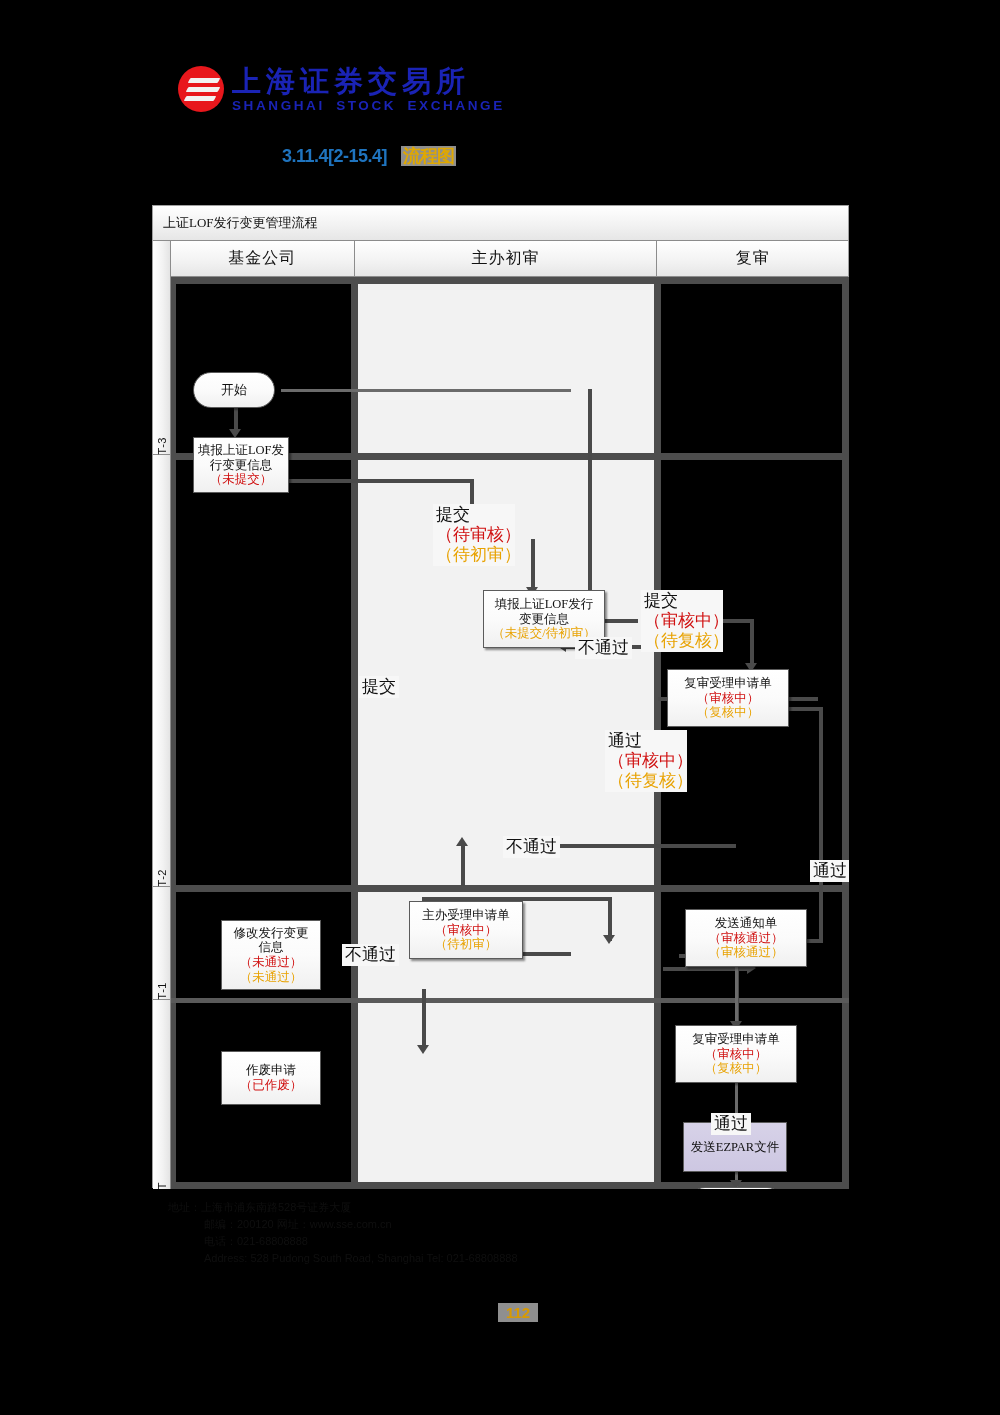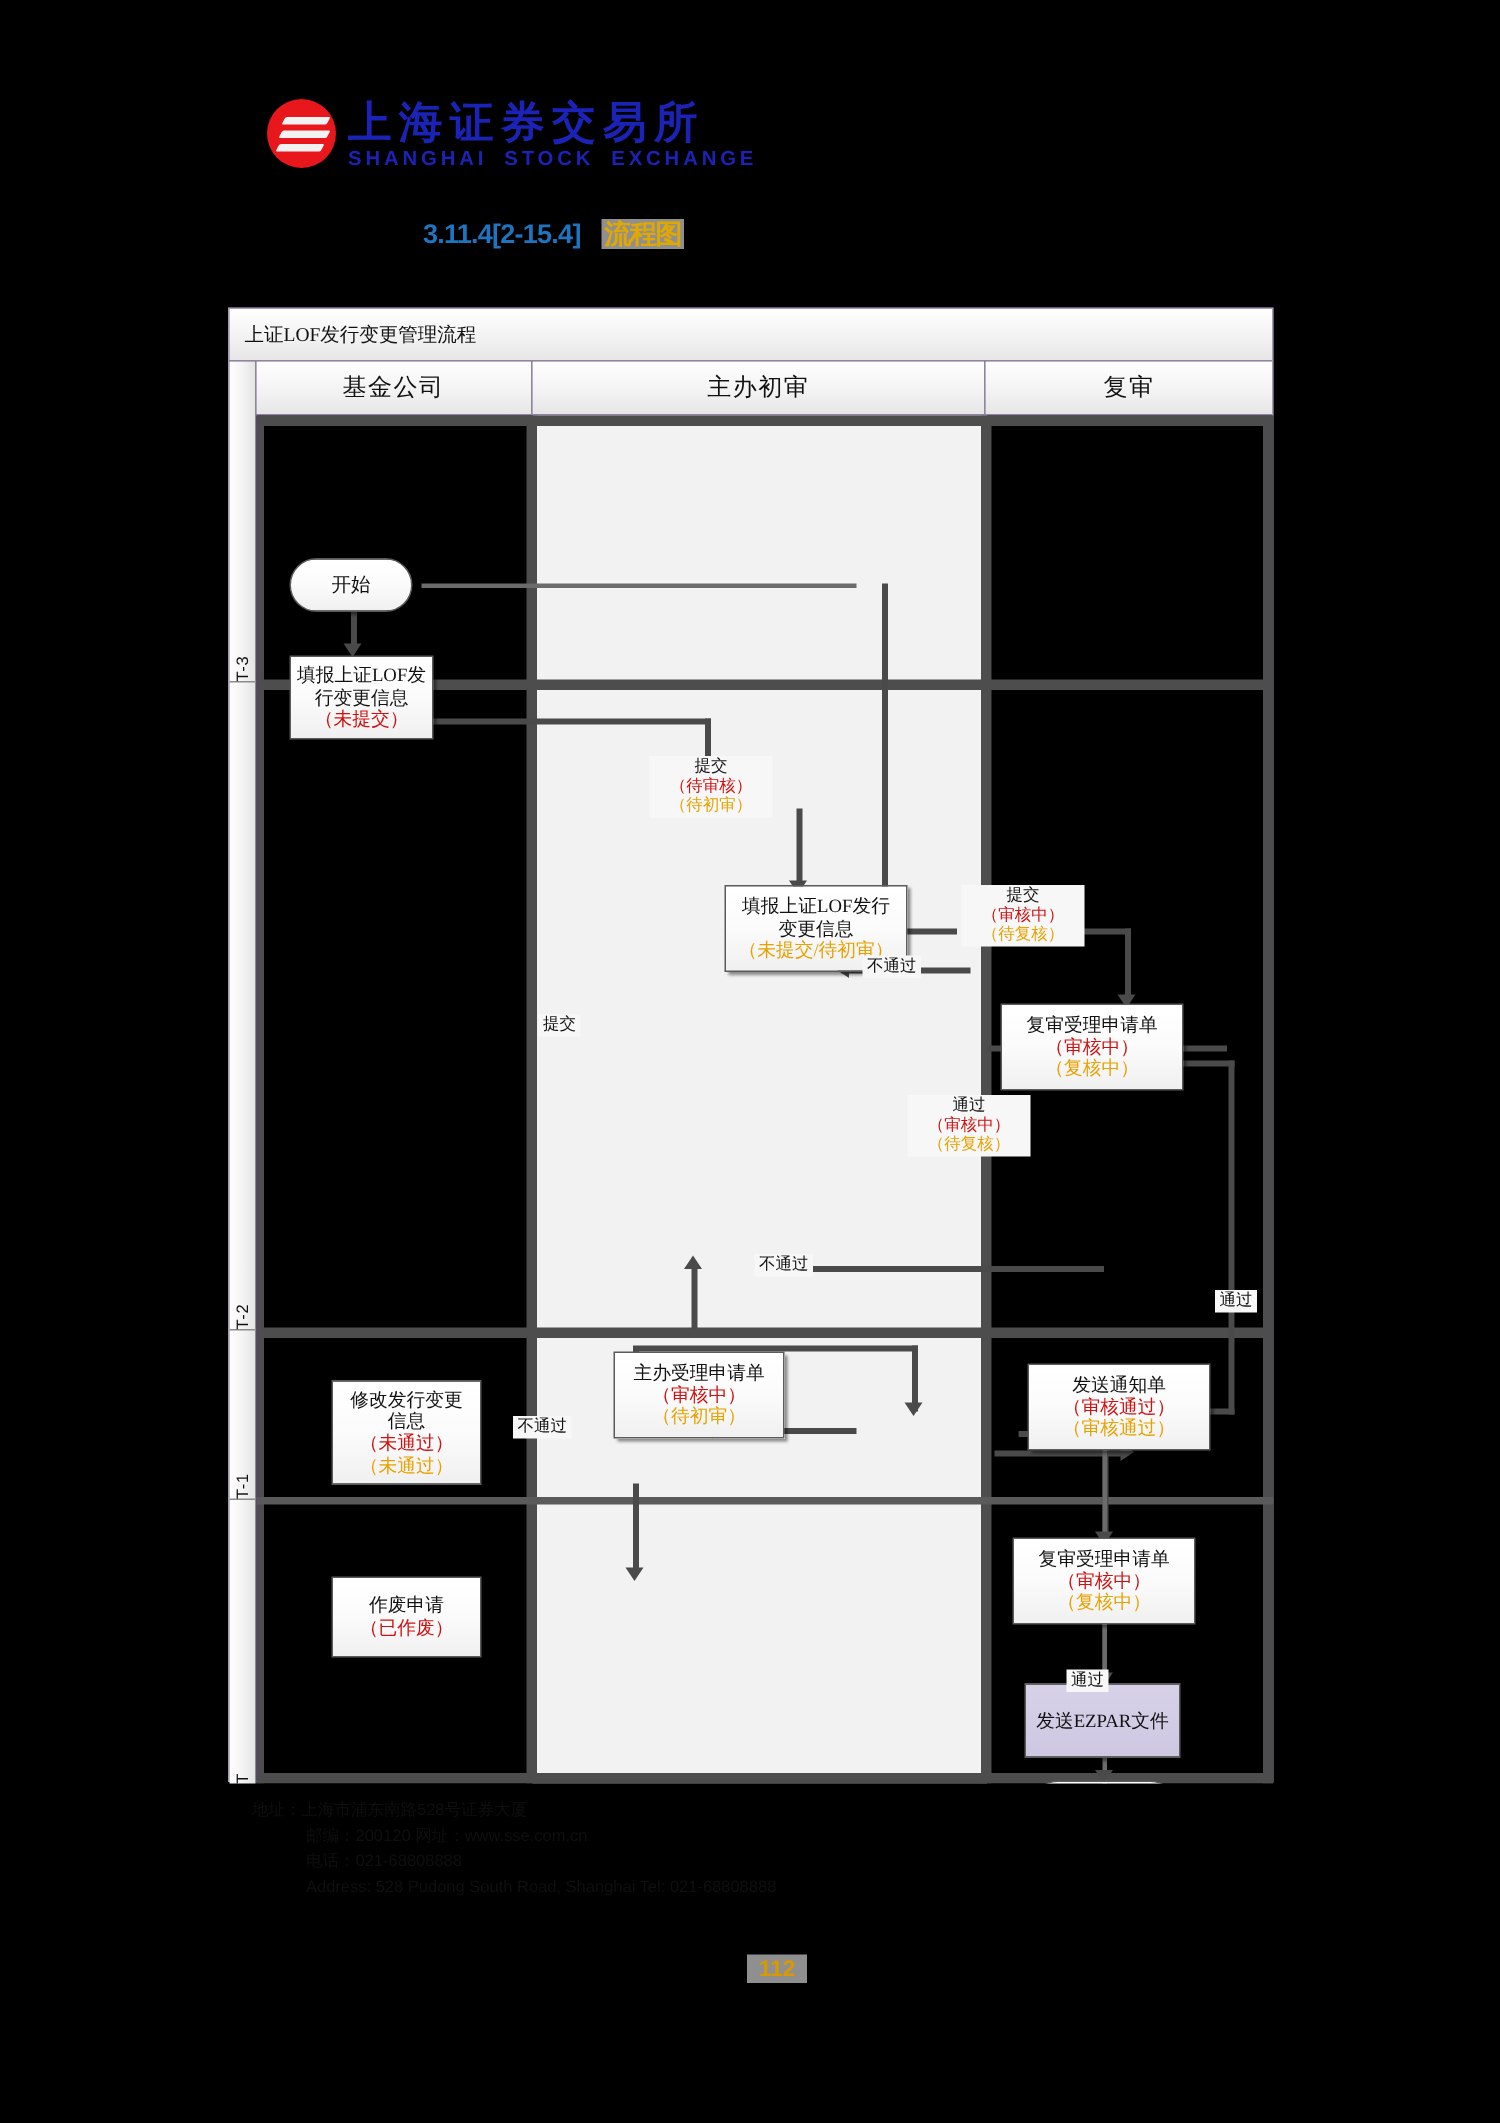--- a/index.html
+++ b/index.html
@@ -90,21 +90,21 @@
     letter-spacing: -1px;
   }
 
   
   #diagram {
     position: absolute;
     left: 152px;
     top: 205px;
     width: 697px;
     height: 983px;
-    background: #6d28d9;
+    background: #f9a8d4;
     border: 1px solid #a0a0a0;
     box-sizing: border-box;
   }
   #diagram-title-bar {
     position: absolute;
     left: 0; top: 0;
     width: 100%;
     height: 35px;
     box-sizing: border-box;
     background: linear-gradient(to bottom, #ffffff 0%, #f1f1f1 60%, #e6e6e6 100%);
@@ -234,24 +234,24 @@
     border: 1px solid #5b5b5b;
   }
   .node .ln { display: block; white-space: nowrap; }
   .node .red    { color: #d01010; }
   .node .orange { color: #e8a200; }
 
   
   .elabel {
     position: absolute;
     background: #f7f7f7;
-    font-size: 11px;
+    font-size: 17px;
     line-height: 1.18;
     color: #111111;
-    text-align: center;
+    text-align: left;
     padding: 1px 3px;
     white-space: nowrap;
     z-index: 8;
     font-family: Liberation Serif, serif;
   }
   .elabel .red    { color: #d01010; display: block; }
   .elabel .orange { color: #e8a200; display: block; }
 
   
   .conn {

